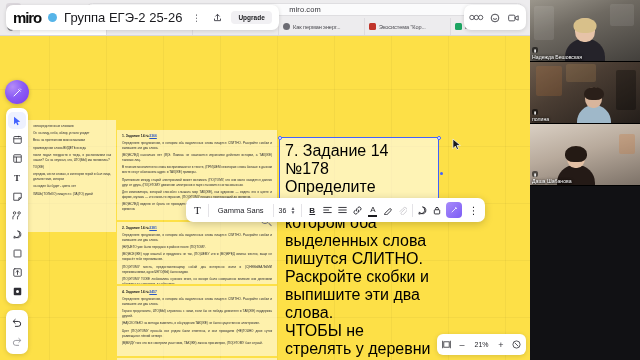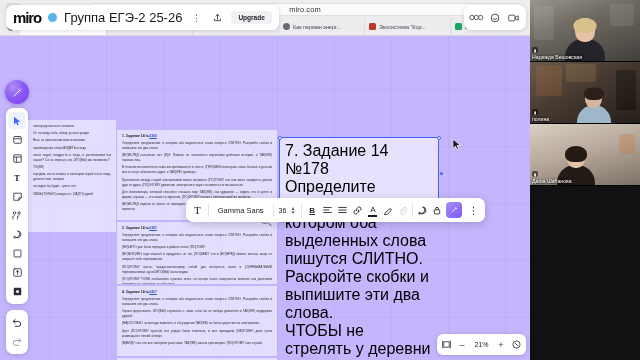--- a/index.html
+++ b/index.html
@@ -66,21 +66,21 @@
   }
   .tab-title {
     font-size: 5.6px; color: #4a4a50; white-space: nowrap;
     overflow: hidden; text-overflow: ellipsis; letter-spacing: -.1px;
   }
 
   
   .board {
     position: absolute; top: 36px; left: 0;
     width: 572px; height: 324px;
-    background: #c4b5fd;
+    background: #fde047;
     overflow: hidden;
   }
   .grid {
     position: absolute; inset: 0;
     background-image:
       linear-gradient(to right, rgba(0,0,0,.035) 1px, transparent 1px),
       linear-gradient(to bottom, rgba(0,0,0,.035) 1px, transparent 1px);
     background-size: 57px 57px;
     background-position: -8px -4px;
   }

